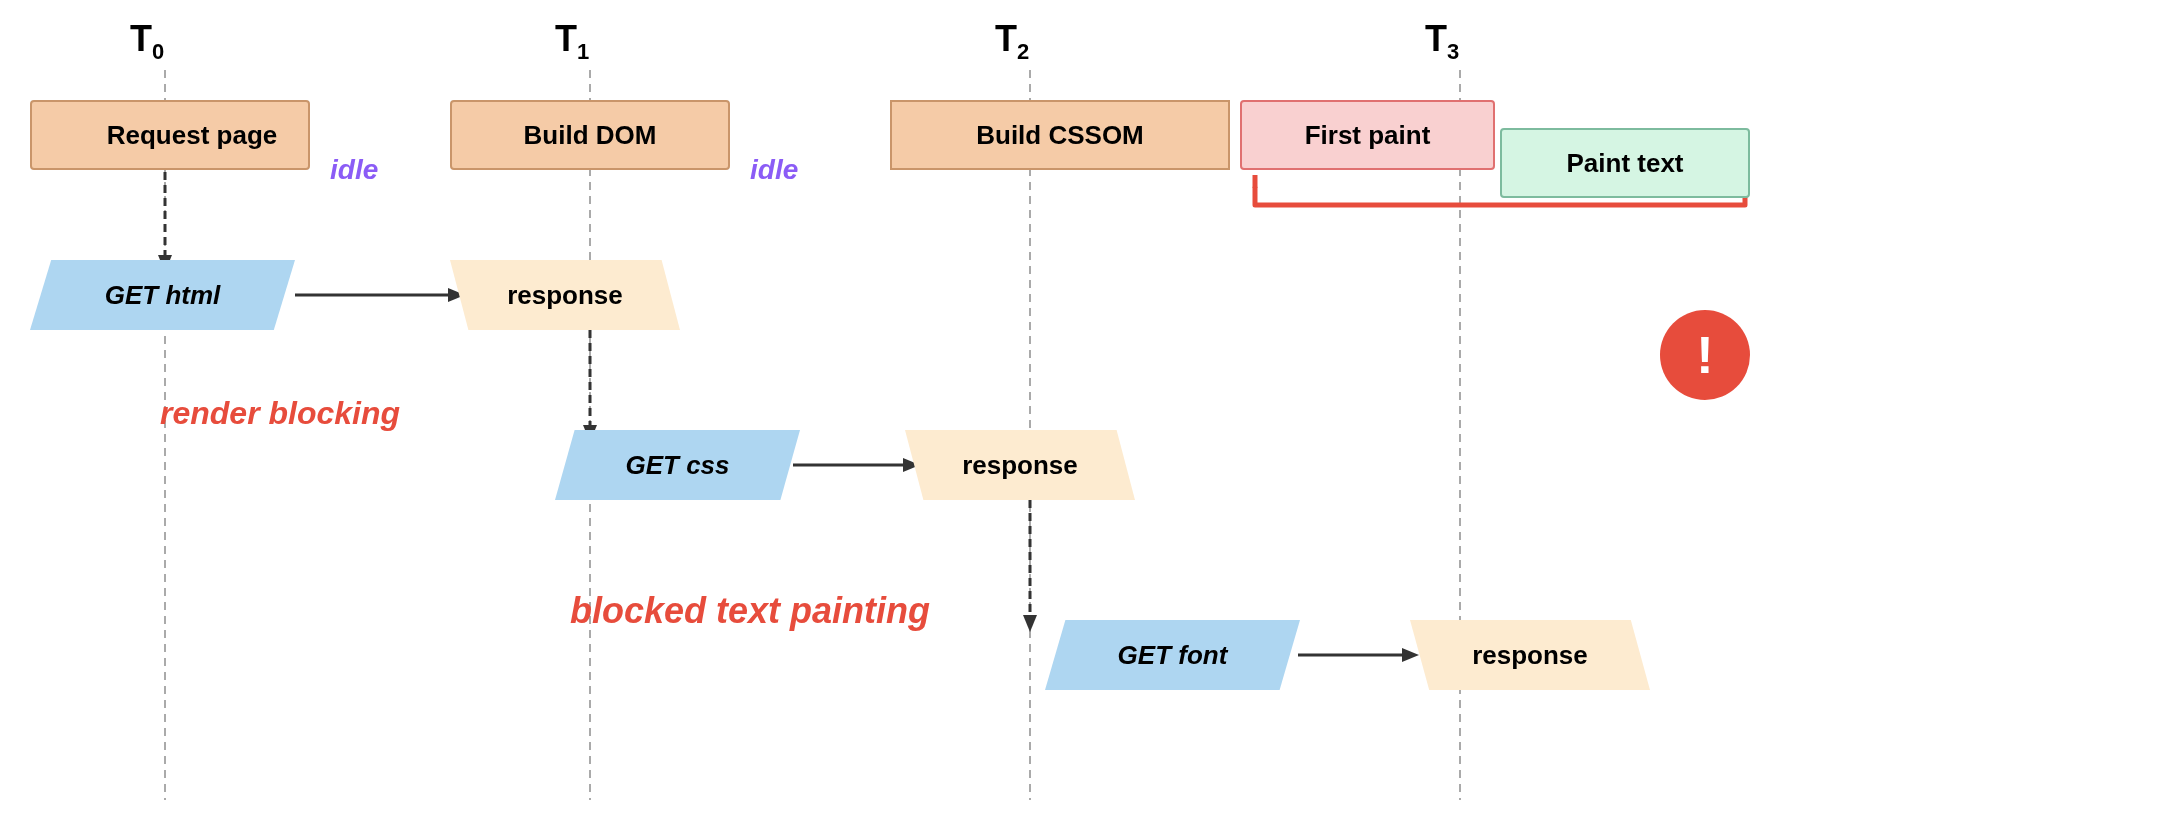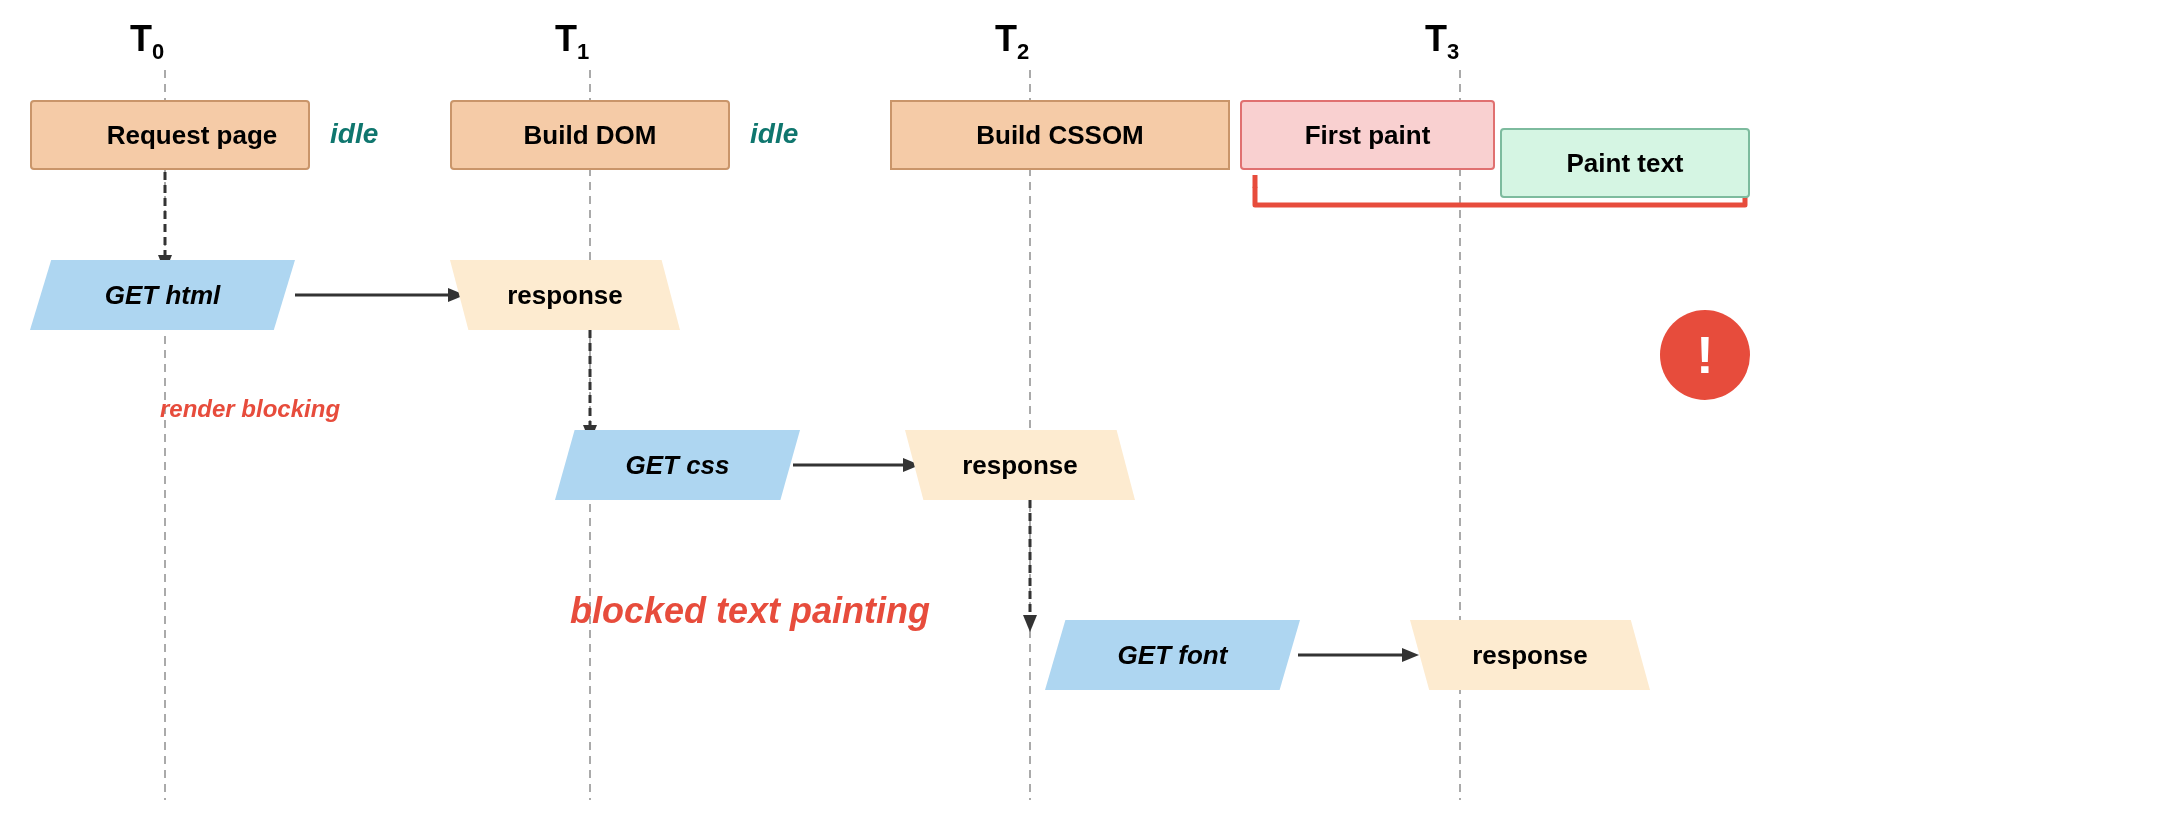--- a/index.html
+++ b/index.html
@@ -74,28 +74,29 @@
     }
     .parallelogram-response {
       clip-path: polygon(0% 0%, 92% 0%, 100% 100%, 8% 100%);
     }
 
     
     .idle-text {
       position: absolute;
       font-size: 28px;
       font-style: italic;
-      color: #0f766e;
-      font-weight: bold;
+      color: #8b5cf6;
+      font-weight: bold;
+      margin-top: 36px;
     }
 
     
     .render-blocking {
       position: absolute;
-      font-size: 24px;
+      font-size: 32px;
       font-style: italic;
       font-weight: bold;
       color: #e74c3c;
     }
 
     
     .blocked-text-painting {
       position: absolute;
       font-size: 36px;
       font-style: italic;

